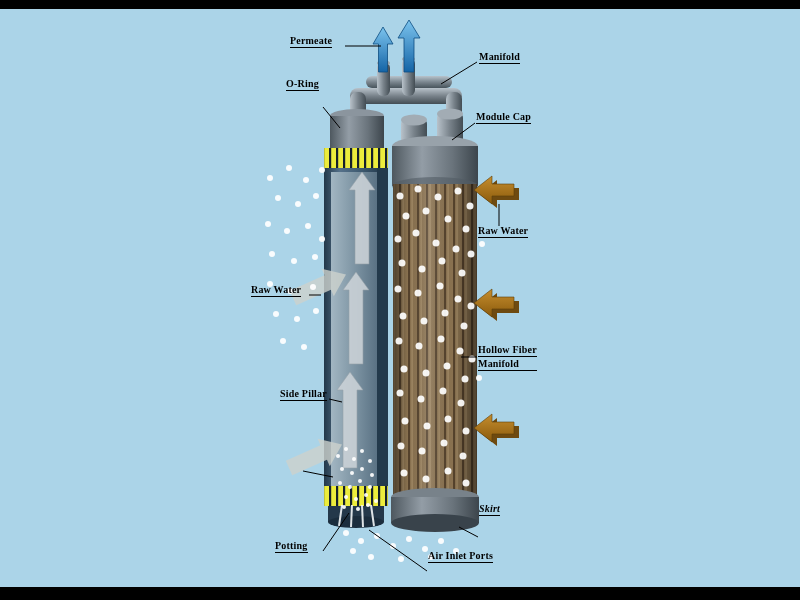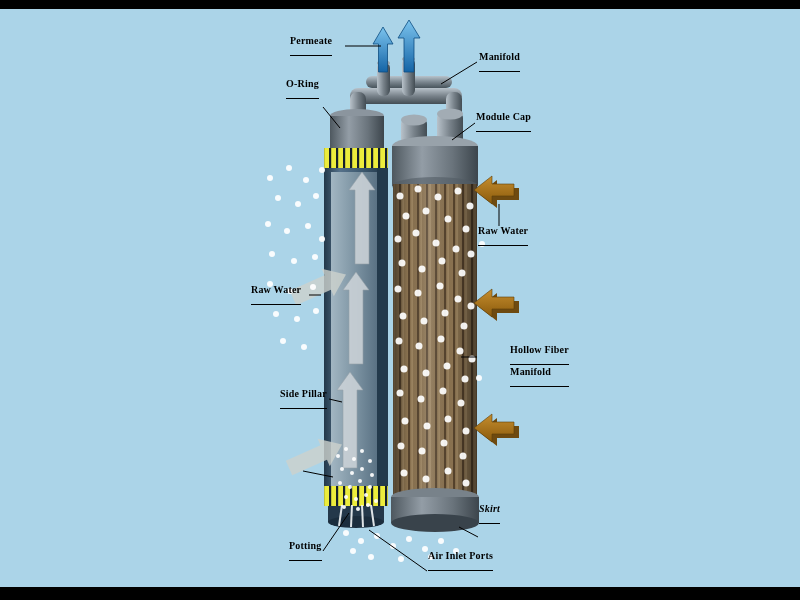--- a/index.html
+++ b/index.html
@@ -11,21 +11,21 @@
   .stage{position:absolute;left:0;top:0;width:800px;height:600px;}
   .bar{position:absolute;left:0;width:800px;background:var(--frame-bar,#000);z-index:6;}
   .bar.top{top:0;height:9px;}
   .bar.bottom{bottom:0;height:13px;}
   svg#art{position:absolute;left:0;top:0;z-index:2;}
   .lbl{
     position:absolute;z-index:5;color:var(--label-text,#000);
     font:bold 10px "Liberation Serif","DejaVu Serif",serif;
     line-height:12px;letter-spacing:.2px;white-space:nowrap;
   }
-  .lbl .u{display:inline-block;border-bottom:1px solid var(--label-text,#000);padding-bottom:8px;}
+  .lbl .u{display:inline-block;border-bottom:1px solid var(--label-text,#000);padding-bottom:0;}
   .lbl .u + .u{margin-top:1px;}
   .lbl.block .u{display:block;}
 </style>
 </head>
 <body>
 
 <div class="stage">
 
   <div class="bar top"></div>
   <div class="bar bottom"></div>
@@ -294,28 +294,28 @@
   </div>
   <div class="lbl" style="left:476px;top:111px;">
     <span class="u">Module Cap</span>
   </div>
   <div class="lbl" style="left:478px;top:225px;">
     <span class="u">Raw Water</span>
   </div>
   <div class="lbl" style="left:251px;top:284px;">
     <span class="u">Raw Water</span>
   </div>
-  <div class="lbl block" style="left:478px;top:344px;margin-left:32px;">
+  <div class="lbl block" style="left:478px;top:344px;">
     <span class="u">Hollow Fiber</span>
     <span class="u">Manifold</span>
   </div>
   <div class="lbl" style="left:280px;top:388px;">
     <span class="u">Side Pillar</span>
   </div>
-  <div class="lbl" style="left:289px;top:540px;">
+  <div class="lbl" style="left:275px;top:540px;">
     <span class="u">Potting</span>
   </div>
   <div class="lbl" style="left:479px;top:503px;font-style:italic;">
     <span class="u">Skirt</span>
   </div>
   <div class="lbl" style="left:428px;top:550px;">
     <span class="u">Air Inlet Ports</span>
   </div>
 
 </div>

